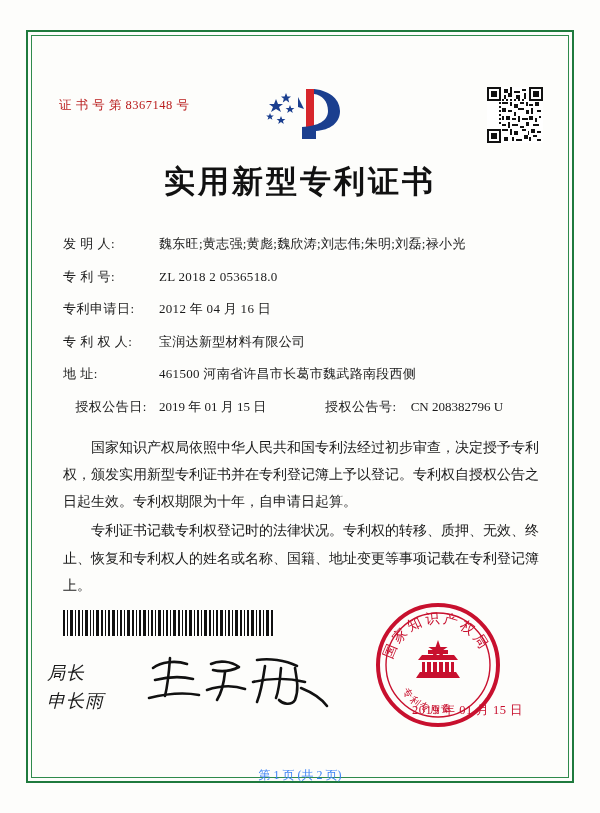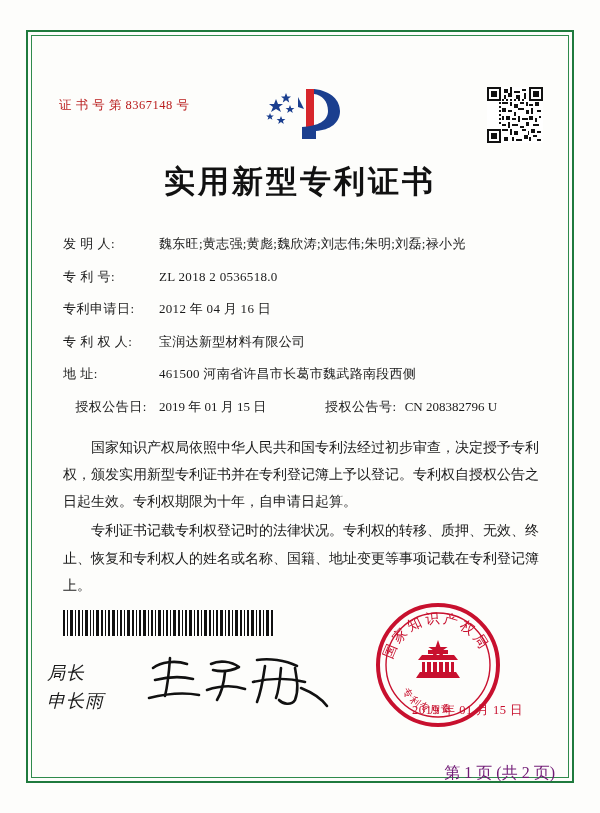--- a/index.html
+++ b/index.html
@@ -99,21 +99,21 @@
     align-items: baseline;
     margin-bottom: 14.5px;
     font-size: 13px;
   }
   .field-2col .half {
     display: flex;
     align-items: baseline;
   }
   .field-2col .half.first { flex: 0 0 262px; }
   .field-2col .half .lbl { flex: 0 0 96px; white-space: nowrap; letter-spacing: 0.5px; text-align: center;}
-  .field-2col .half.second .lbl { flex: 0 0 auto; margin-right: 8px; }
+  .field-2col .half.second .lbl { flex: 0 0 auto; margin-right: 14px; }
 
   
   .paras {
     margin-top: 18px;
     padding-left: 18px;
     padding-right: 16px;
     font-size: 14px;
     line-height: 1.95;
     text-align: justify;
     color: #1a1a1a;
@@ -153,23 +153,23 @@
     position: absolute;
     right: 32px; top: 104px;
     font-size: 12.5px;
     color: #c8102e;
     letter-spacing: 0.5px;
     font-family: "Liberation Serif", serif;
   }
   .page-no {
     position: absolute;
     left: 0; right: 0; bottom: -16px;
-    text-align: right;
-    font-size: 16px;
-    color: #701a75;
+    text-align: center;
+    font-size: 12px;
+    color: #3b82f6;
   }
   .qr-cell { fill: #111; }
 </style>
 </head>
 <body>
 
 <div class="page">
   <div class="border-outer"></div>
   <div class="border-inner"></div>
 

